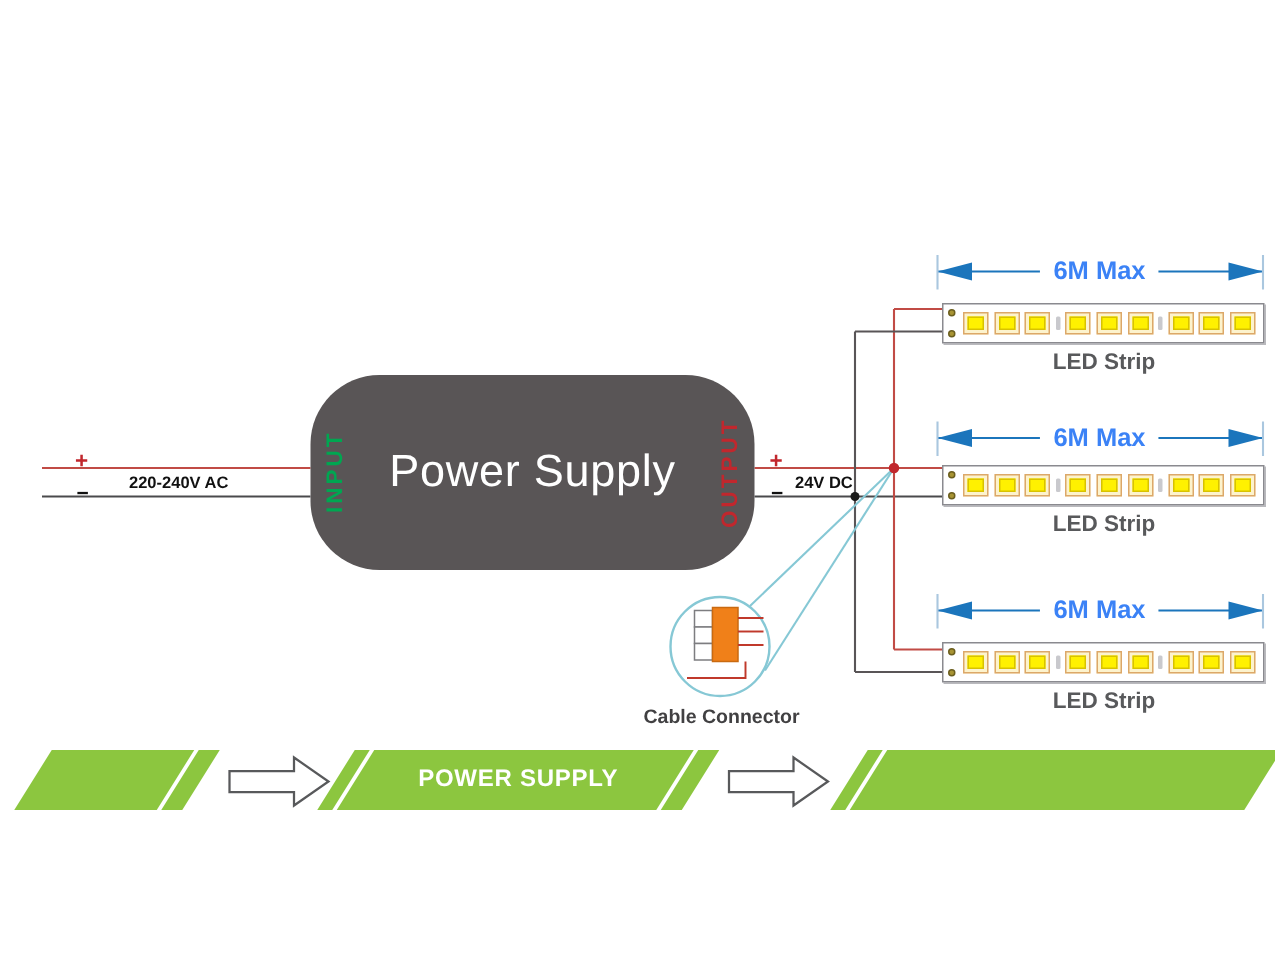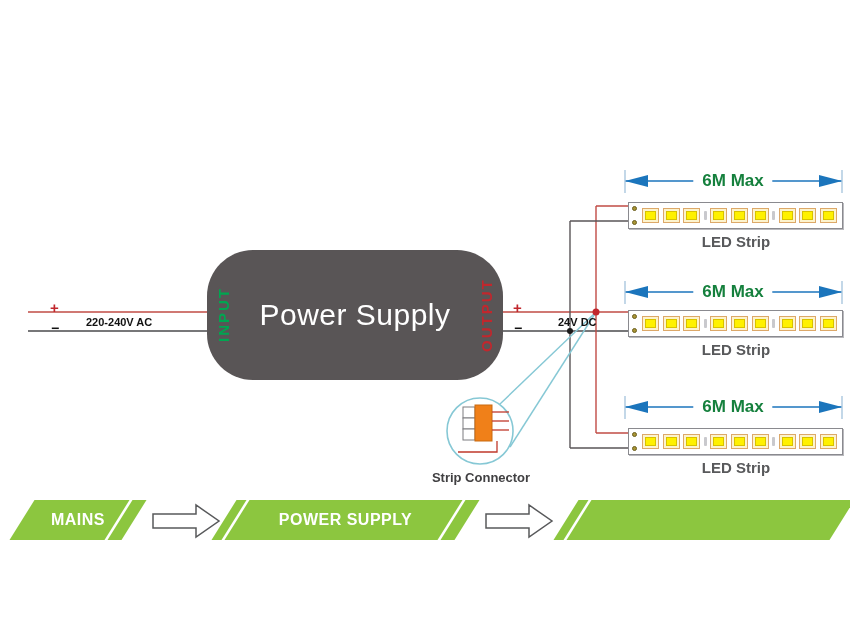--- a/index.html
+++ b/index.html
@@ -30,21 +30,21 @@
   .pad{position:absolute;left:3px;width:5px;height:5px;border-radius:50%;
        background:#a89433;border:1px solid #6b5e1e;box-sizing:border-box;}
   .pad.t{top:3px;} .pad.b{bottom:3px;}
   .leds{position:absolute;left:13px;right:5px;top:0;bottom:0;display:flex;
         align-items:center;justify-content:space-between;}
   .led{width:17px;height:15px;background:#fdf3cd;border:1px solid #dca869;
        box-sizing:border-box;display:flex;align-items:center;justify-content:center;}
   .led i{display:block;width:11px;height:9px;background:#FFF100;border:1px solid #d8c200;box-sizing:border-box;}
   .cut{width:3px;height:9px;background:#c9c9cd;border-radius:1px;}
   .dim-text{position:absolute;transform:translateX(-50%);left:733px;
-            color:#15803d;font-weight:bold;font-size:17px;background:#fff;padding:0 9px;line-height:1.2;}
+            color:#3b82f6;font-weight:bold;font-size:17px;background:#fff;padding:0 9px;line-height:1.2;}
   .strip-label{position:absolute;transform:translateX(-50%);left:736px;
                color:#58595B;font-weight:bold;font-size:15px;}
 
   
   .conn-label{position:absolute;transform:translateX(-50%);left:481px;top:470px;
               color:#414042;font-weight:bold;font-size:13px;}
 
   
   .banner{position:absolute;top:500px;height:40px;background:#8CC63F;transform:skewX(-32deg);}
   .banner .slash{position:absolute;top:0;width:3px;height:100%;background:#fff;}
@@ -120,21 +120,21 @@
   <div class="volt" style="left:86px;top:317px;">220-240V AC</div>
 
   <div class="ps-box">
     <div class="vlabel in">INPUT</div>
     <div class="ps-title">Power Supply</div>
     <div class="vlabel out">OUTPUT</div>
   </div>
 
   <div class="plus" style="left:513px;top:300px;">+</div>
   <div class="minus" style="left:514px;top:321px;">−</div>
-  <div class="volt" style="left:530px;top:317px;margin-left:28px;">24V DC</div>
+  <div class="volt" style="left:530px;top:317px;">24V DC</div>
 
   <div class="dim-text" style="top:171px;">6M Max</div>
   <div class="strip" style="top:202px;">
     <span class="pad t"></span>
     <span class="pad b"></span>
     <div class="leds">
       <span class="led">
           <i></i>
         </span>
       <span class="led">
@@ -236,26 +236,25 @@
       <span class="led">
           <i></i>
         </span>
       <span class="led">
           <i></i>
         </span>
     </div>
   </div>
   <div class="strip-label" style="top:459px;">LED Strip</div>
 
-  <div class="conn-label">Strip Connector</div>
+  <div class="conn-label">Cable Connector</div>
 
   <div class="banner" style="left:22px;width:112px;">
     <span class="slash" style="right:14px;"></span>
   </div>
-  <div class="banner-text" style="left:22px;width:112px;">MAINS</div>
 
   <div class="banner" style="left:224px;width:243px;">
     <span class="slash" style="left:10px;"></span>
     <span class="slash" style="right:14px;"></span>
   </div>
   <div class="banner-text" style="left:224px;width:243px;">POWER SUPPLY</div>
 
   <div class="banner" style="left:566px;width:276px;">
     <span class="slash" style="left:10px;"></span>
   </div>

